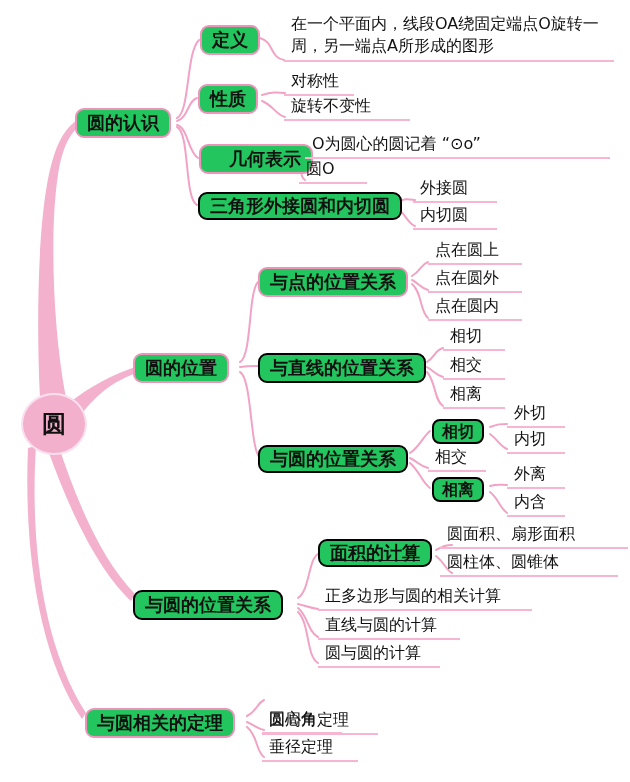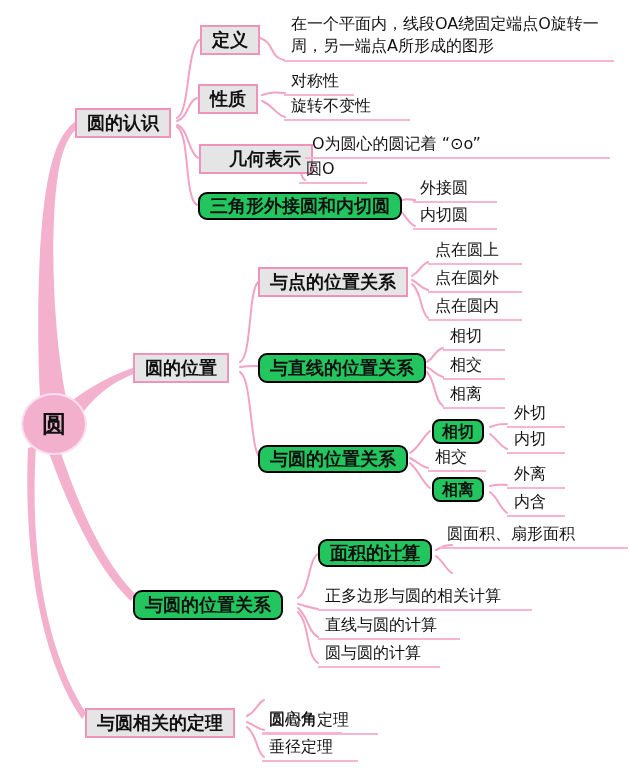--- a/index.html
+++ b/index.html
@@ -3,21 +3,21 @@
 <meta charset="utf-8">
 <style>
   html,body{margin:0;padding:0;background:#ffffff;}
   #canvas{
     position:relative;width:630px;height:782px;background:#ffffff;overflow:hidden;
     font-family:"DejaVu Sans",sans-serif;color:#111;
   }
   #wires{position:absolute;left:0;top:0;z-index:0;}
   .node{position:absolute;z-index:2;white-space:nowrap;box-sizing:border-box;}
   .box{
-    background:#e5e5e5;border:2px solid #ef93bb;border-radius:0;
+    background:#22c55e;border:2px solid #ef93bb;border-radius:9px;
     padding:2px 10px;font-size:18px;font-weight:600;line-height:22px;
   }
   .ybox{
     background:#22c55e;border:2px solid #000000;border-radius:9px;
     padding:2px 10px;font-size:18px;font-weight:600;line-height:22px;
   }
   .ybox.small{font-size:16px;padding:1px 8px;line-height:19px;border-radius:8px;}
   .leaf{
     font-size:16px;line-height:20px;padding:0 4px 3px 7px;
     border-bottom:2px solid #f6b6d1;
@@ -123,20 +123,21 @@
   <div class="node leaf" style="left:428px;top:447px;width:58px;">相交</div>
 
   <div class="node ybox small" style="left:432px;top:477px;">相离</div>
   <div class="node leaf" style="left:507px;top:464px;width:58px;">外离</div>
   <div class="node leaf" style="left:507px;top:492px;width:58px;">内含</div>
 
   <div class="node ybox" style="left:133px;top:590px;">与圆的位置关系</div>
 
   <div class="node ybox" style="left:318px;top:539px;padding:1px 10px;text-decoration:underline;">面积的计算</div>
   <div class="node leaf" style="left:440px;top:524px;width:188px;">圆面积、扇形面积</div>
+  <div class="node leaf" style="left:440px;top:552px;width:178px;">圆柱体、圆锥体</div>
 
   <div class="node leaf" style="left:318px;top:586px;width:214px;">正多边形与圆的相关计算</div>
   <div class="node leaf" style="left:318px;top:615px;width:142px;">直线与圆的计算</div>
   <div class="node leaf" style="left:318px;top:643px;width:122px;">圆与圆的计算</div>
 
   <div class="node box" style="left:85px;top:708px;">与圆相关的定理</div>
   <div class="node leaf" style="left:262px;top:694px;width:116px;margin-top:16px;">圆周角定理</div>
   <div class="node leaf" style="left:262px;top:709px;width:80px;">圆心角</div>
   <div class="node leaf" style="left:262px;top:737px;width:96px;">垂径定理</div>
 

